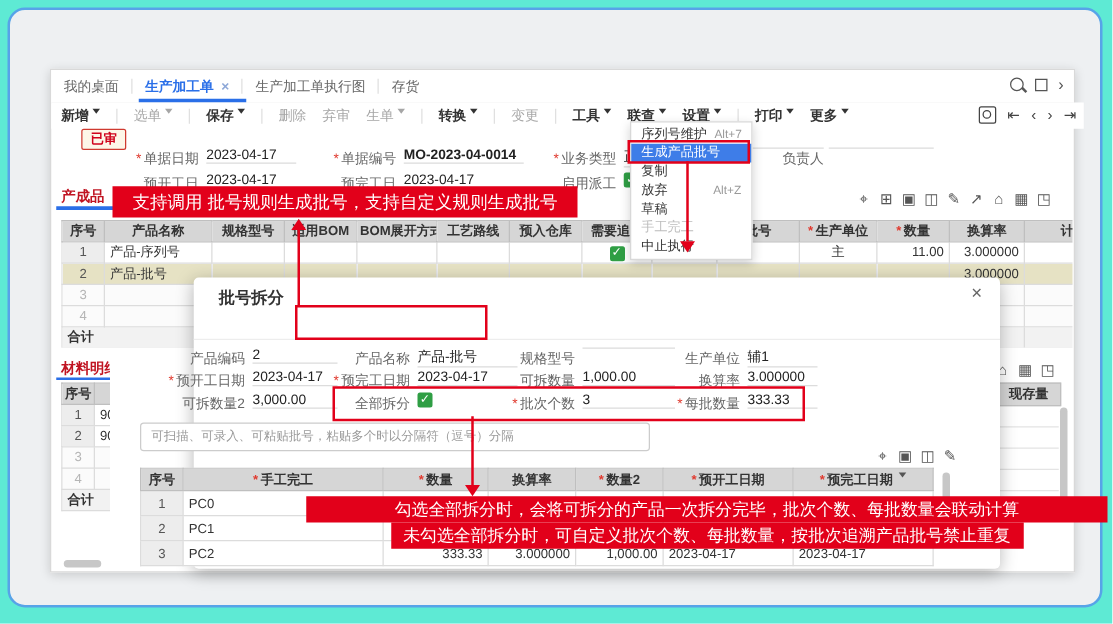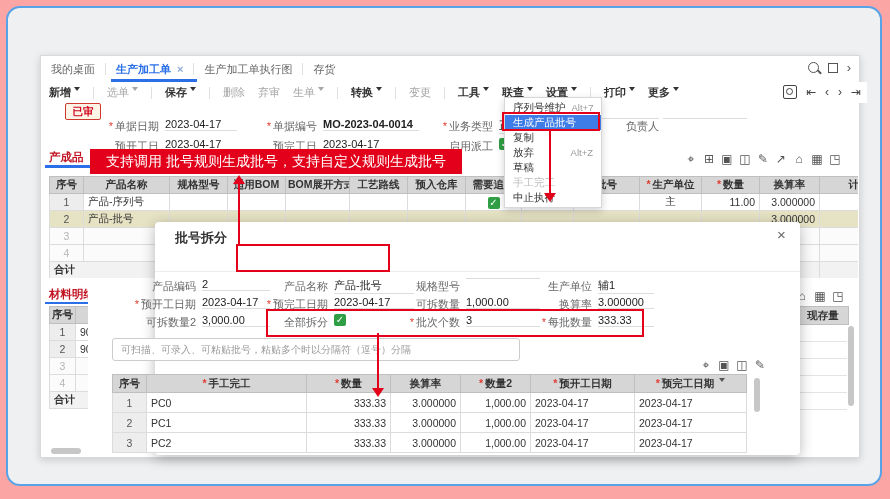--- a/index.html
+++ b/index.html
@@ -1,17 +1,17 @@
 <!DOCTYPE html>
 <html><head>
 <meta charset="utf-8">
 <style>
   html,body{margin:0;padding:0}
   body{font-family:"Liberation Sans","DejaVu Sans",sans-serif;background:#fff}
-  .stage{position:relative;width:890px;height:499px;background:#fca5a5;overflow:hidden}
+  .stage{position:relative;width:890px;height:499px;background:#5eead4;overflow:hidden}
   .ab{position:absolute}
   .frame{left:6px;top:6px;width:872px;height:476px;border:2px solid #57a3e8;border-radius:14px;background:#eef0f2}
   .win{left:40px;top:55px;width:818px;height:401px;background:#fff;border:1px solid #d9d9d9;box-shadow:0 2px 8px rgba(0,0,0,.16)}
   
   .tabs{left:0;top:0;width:818px;height:26px;display:flex;align-items:center;background:#fff;border-bottom:1px solid #e7e7e7;font-size:11px;color:#666}
   .tab{padding:0 10px;white-space:nowrap;cursor:default}
   .tab.on{color:#2a6fe8;font-weight:bold;position:relative}
   .tab .x{margin-left:6px;color:#8ea8d8;font-size:11px}
   .tabon-line{left:70px;top:23px;width:86px;height:3px;background:#2a6fe8}
   .vsep{width:1px;height:12px;background:#e0e0e0}
@@ -453,13 +453,17 @@
   <div class="ab rbox" style="left:266px;top:309px;width:374px;height:24px;z-index:45"></div>
 
   <div class="ab arrup" style="left:233px;top:175px;z-index:45"></div>
   <div class="ab rline" style="left:238px;top:184px;height:60px;z-index:45"></div>
   <div class="ab rline" style="left:549px;top:129px;height:64px;z-index:45"></div>
   <div class="ab arrdn" style="left:544px;top:193px;z-index:45"></div>
   <div class="ab rline" style="left:377px;top:333px;height:55px;z-index:45"></div>
   <div class="ab arrdn" style="left:372px;top:388px;z-index:45"></div>
 
   <div class="ab co" style="left:90px;top:149px;width:372px;height:25px;line-height:25px;font-size:14px;z-index:50">支持调用 批号规则生成批号，支持自定义规则生成批号</div>
+  <div class="ab" style="left:245px;top:397px;width:641px;text-align:center;z-index:50">
+    <div class="co" style="height:21px;line-height:21px;font-size:13.5px">勾选全部拆分时，会将可拆分的产品一次拆分完毕，批次个数、每批数量会联动计算</div>
+    <div class="co" style="display:inline-block;height:21px;line-height:21px;font-size:13.5px;padding:0 10px">未勾选全部拆分时，可自定义批次个数、每批数量，按批次追溯产品批号禁止重复</div>
+  </div>
 </div>
 
 </body></html>

